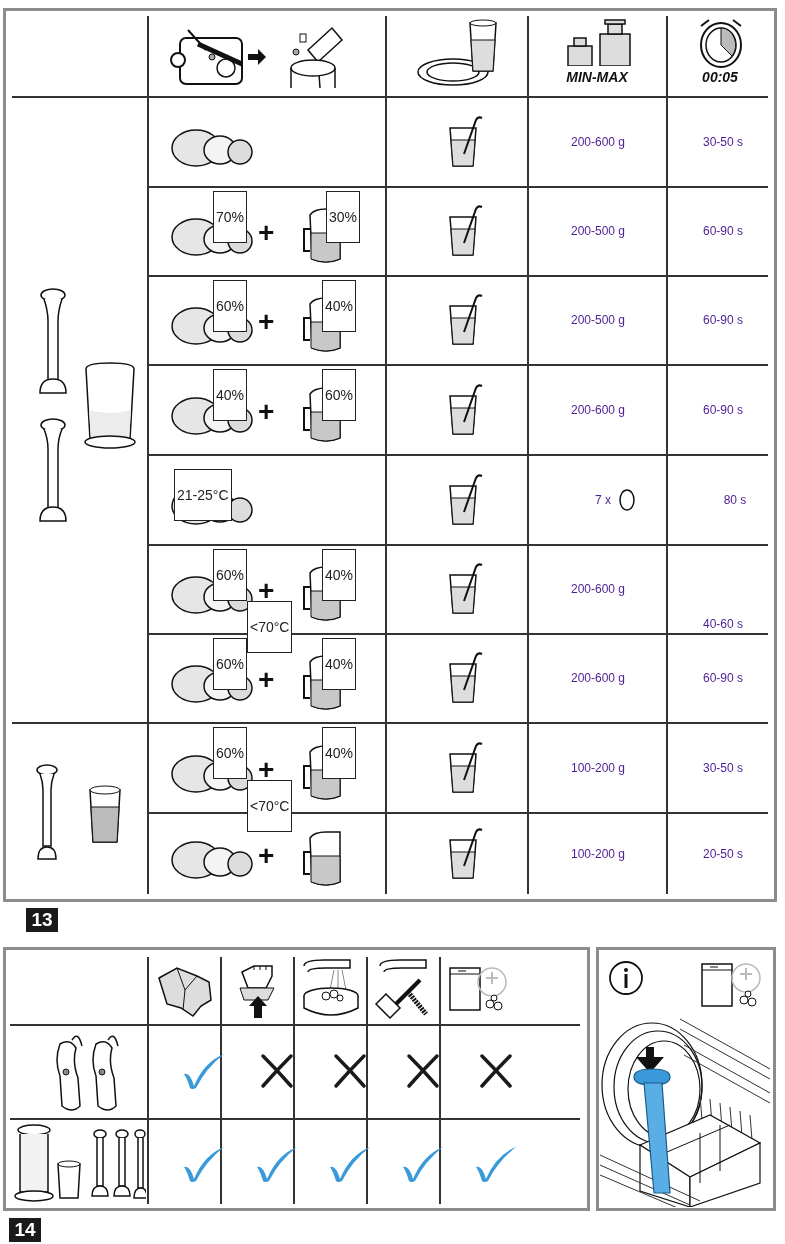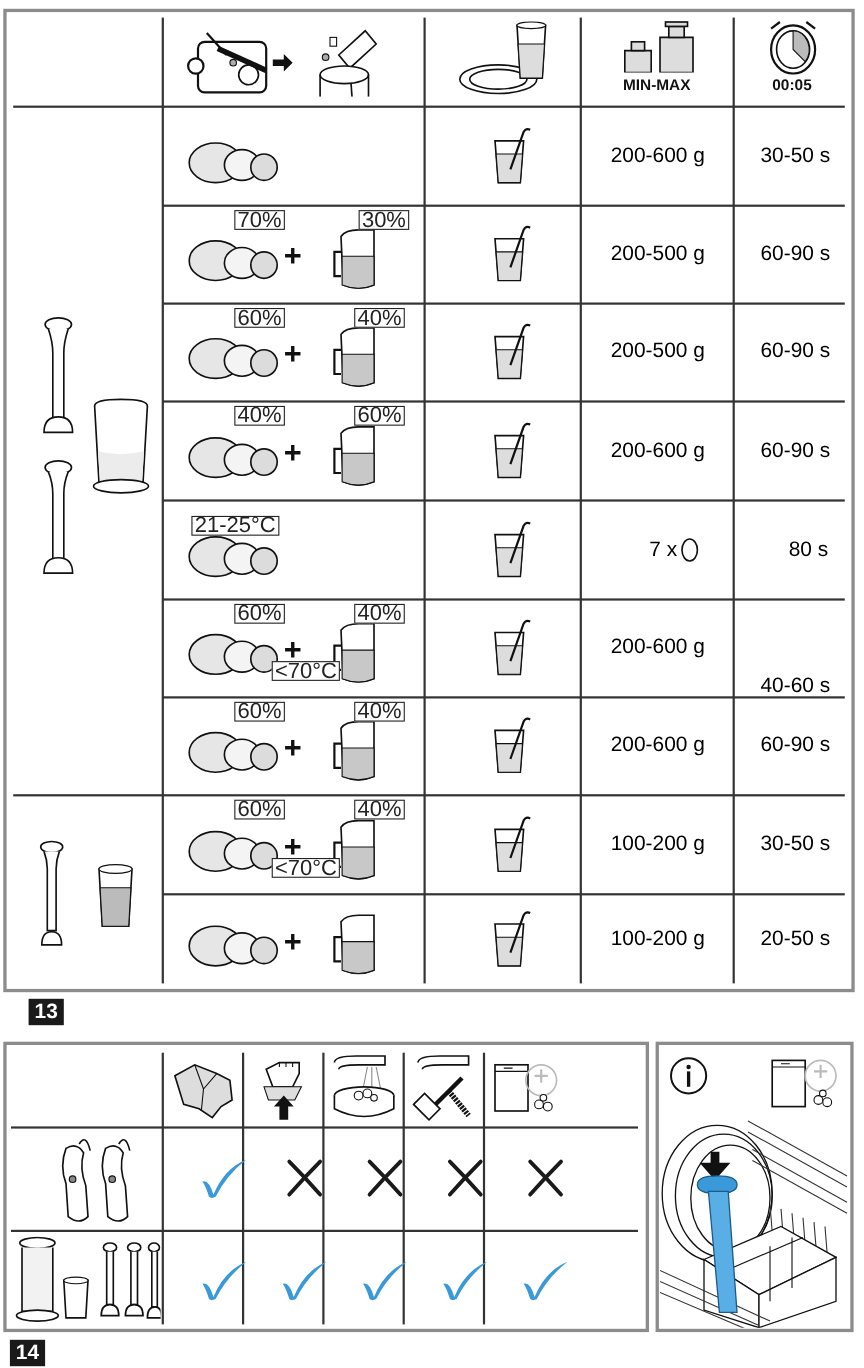--- a/index.html
+++ b/index.html
@@ -1,25 +1,25 @@
 <!DOCTYPE html>
 <html><head>
 <meta charset="utf-8">
 <style>
   html,body{margin:0;padding:0;background:#fff;}
   body{width:785px;height:1244px;position:relative;overflow:hidden;font-family:"Liberation Sans",sans-serif;color:#222;}
   .frame{position:absolute;border:3px solid #8c8c8c;box-sizing:border-box;background:#fff;}
   .hl{position:absolute;height:2px;background:#333;}
   .vl{position:absolute;width:2px;background:#333;}
-  .cell-text{position:absolute;font-size:19px;color:#000000;white-space:nowrap;transform:translate(-50%,-50%);}
-  .pct{position:absolute;border:1.5px solid #222;background:#fff;font-size:20px;line-height:16px;padding:0 2px;color:#222;white-space:nowrap;}
+  .cell-text{position:absolute;font-size:12px;color:#4c1d95;white-space:nowrap;transform:translate(-50%,-50%);}
+  .pct{position:absolute;border:1.5px solid #222;background:#fff;font-size:14px;line-height:16px;padding:17px 2px;color:#222;white-space:nowrap;}
   .plus{position:absolute;font-size:28px;font-weight:bold;line-height:28px;color:#111;}
   .icon{position:absolute;}
   .badge{position:absolute;background:#1a1a1a;color:#fff;font-weight:bold;font-size:19px;line-height:24px;text-align:center;width:32px;height:24px;}
-  .hdr-lbl{position:absolute;font-weight:bold;font-size:14px;color:#111;transform:translateX(-50%);white-space:nowrap;}
+  .hdr-lbl{position:absolute;font-weight:bold;font-size:14px;color:#111;transform:translateX(-50%);white-space:nowrap;font-style:italic;}
   .mark{position:absolute;transform:translate(-50%,-50%);}
 </style>
 </head>
 <body>
 
 <div class="frame" style="left:3px;top:8px;width:774px;height:894px;"></div>
 
 <div class="hl" style="left:12px;top:96px;width:756px;"></div>
 <div class="hl" style="left:148px;top:186px;width:620px;"></div>
 <div class="hl" style="left:148px;top:275px;width:620px;"></div>

